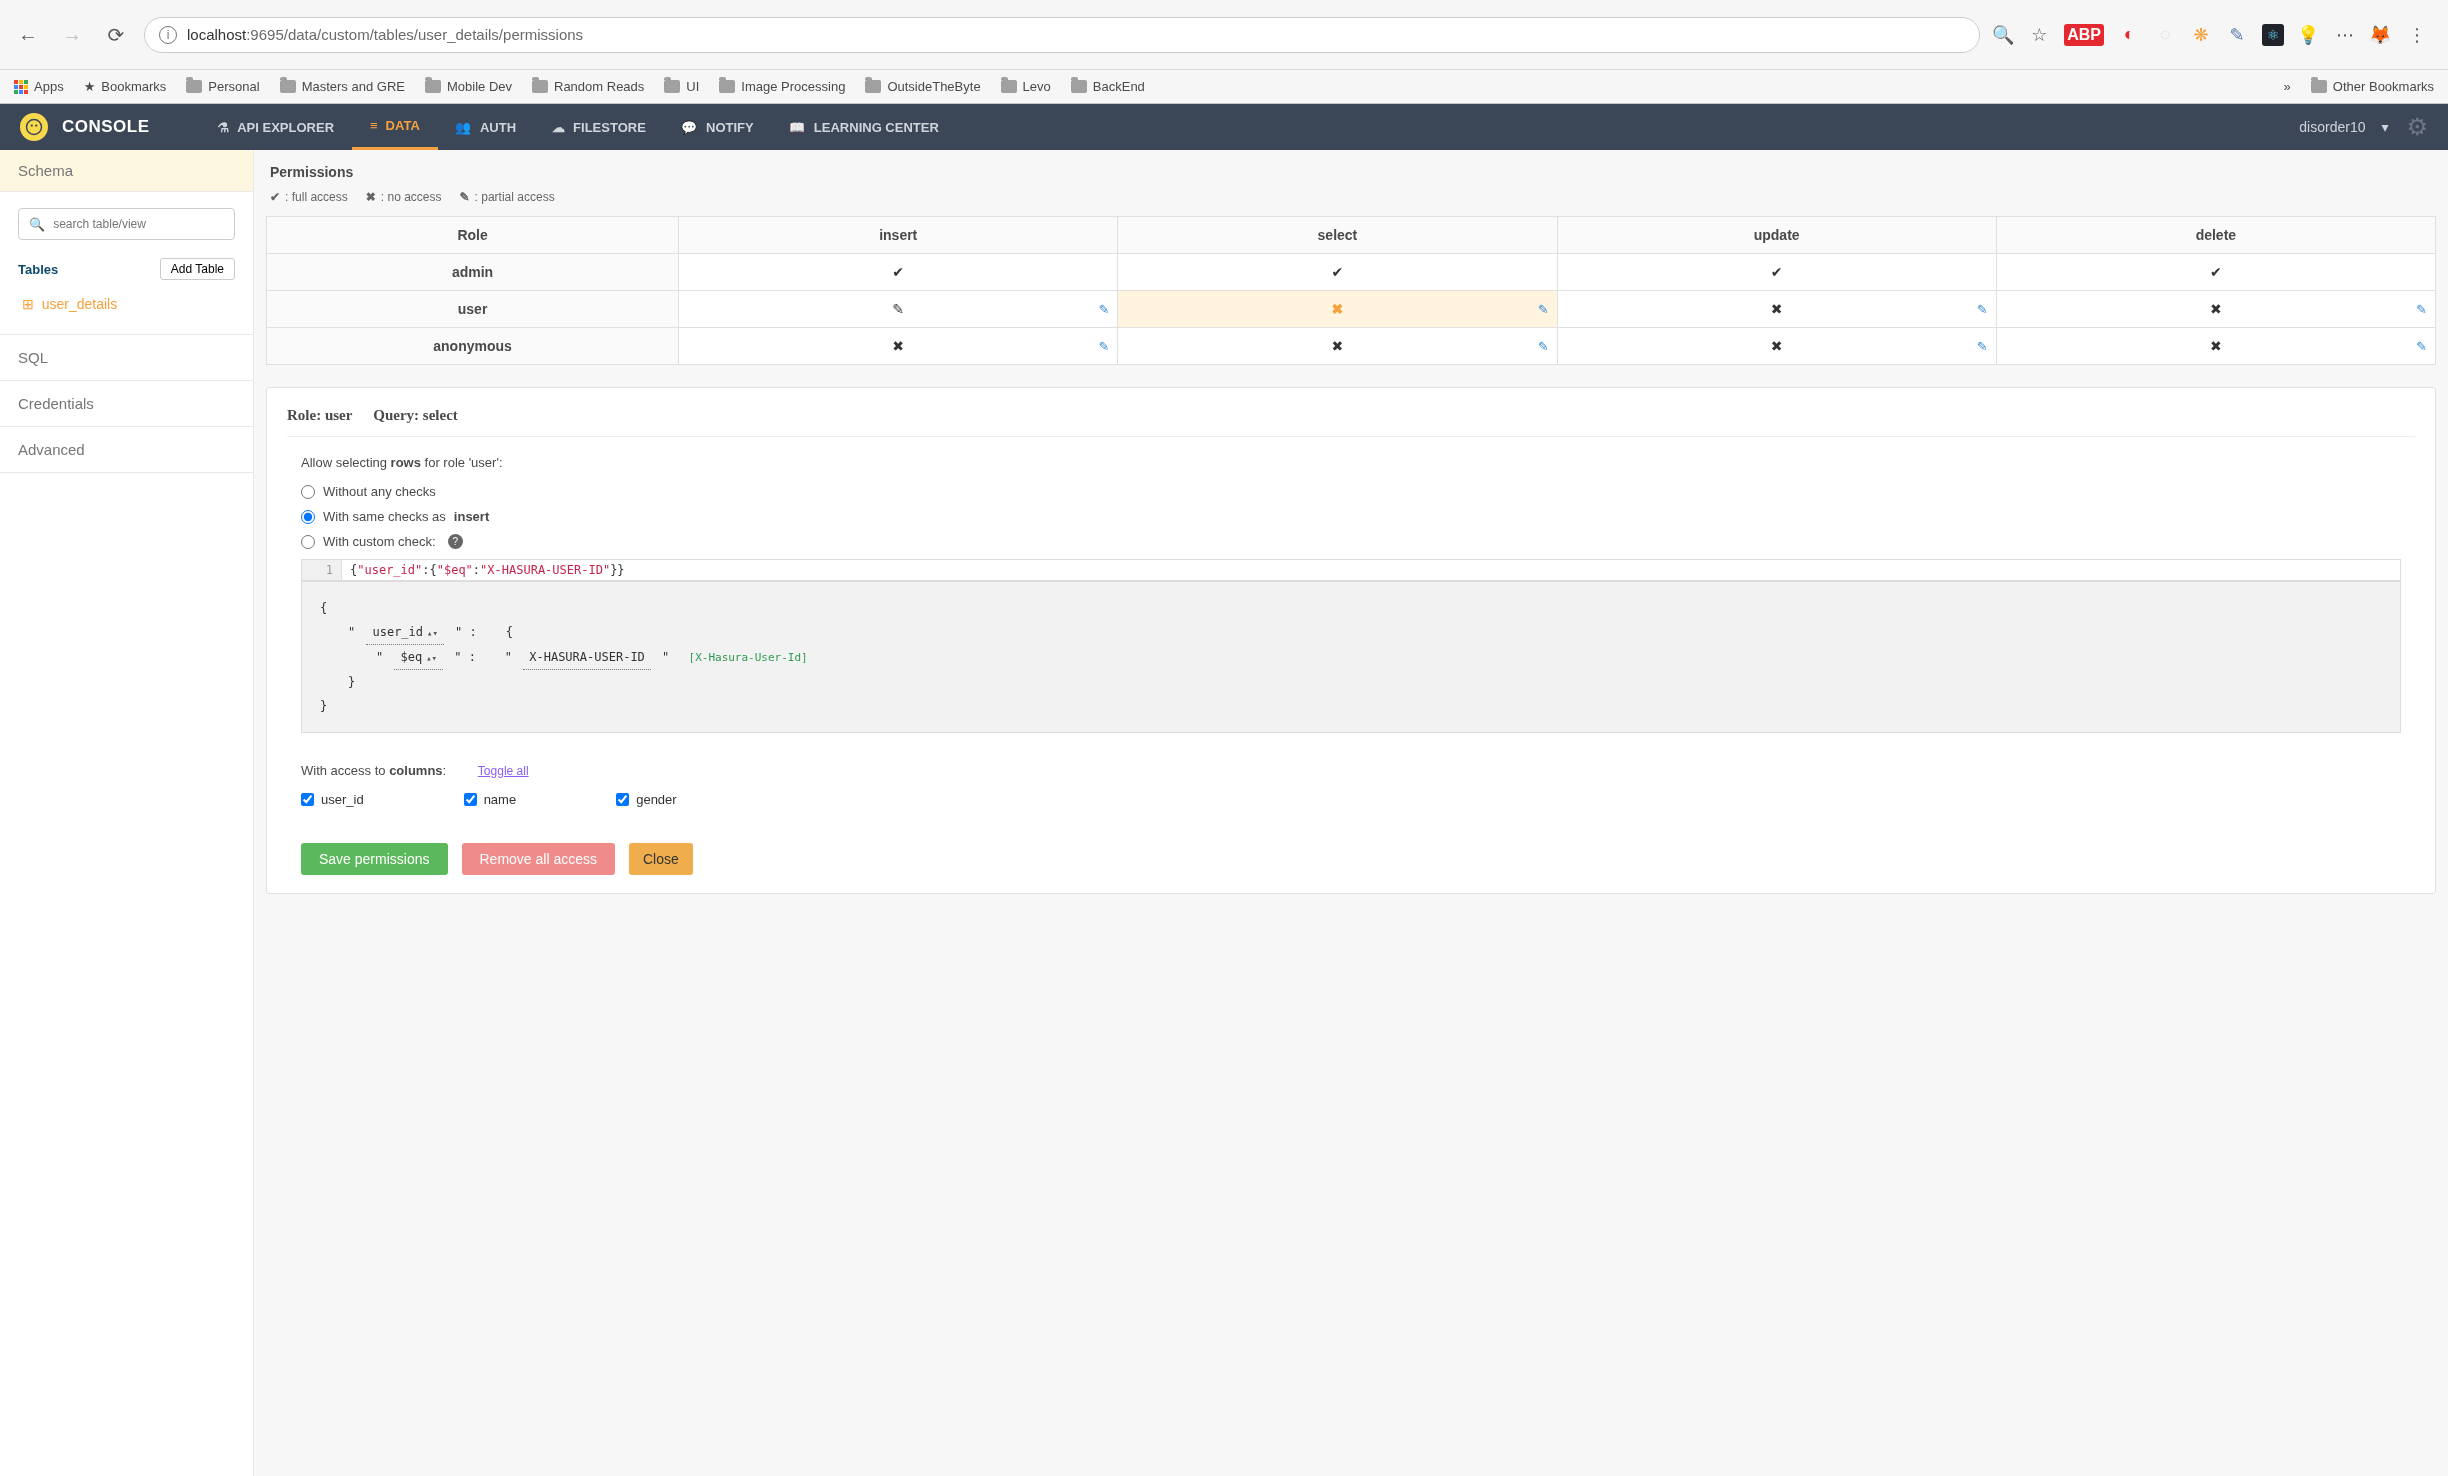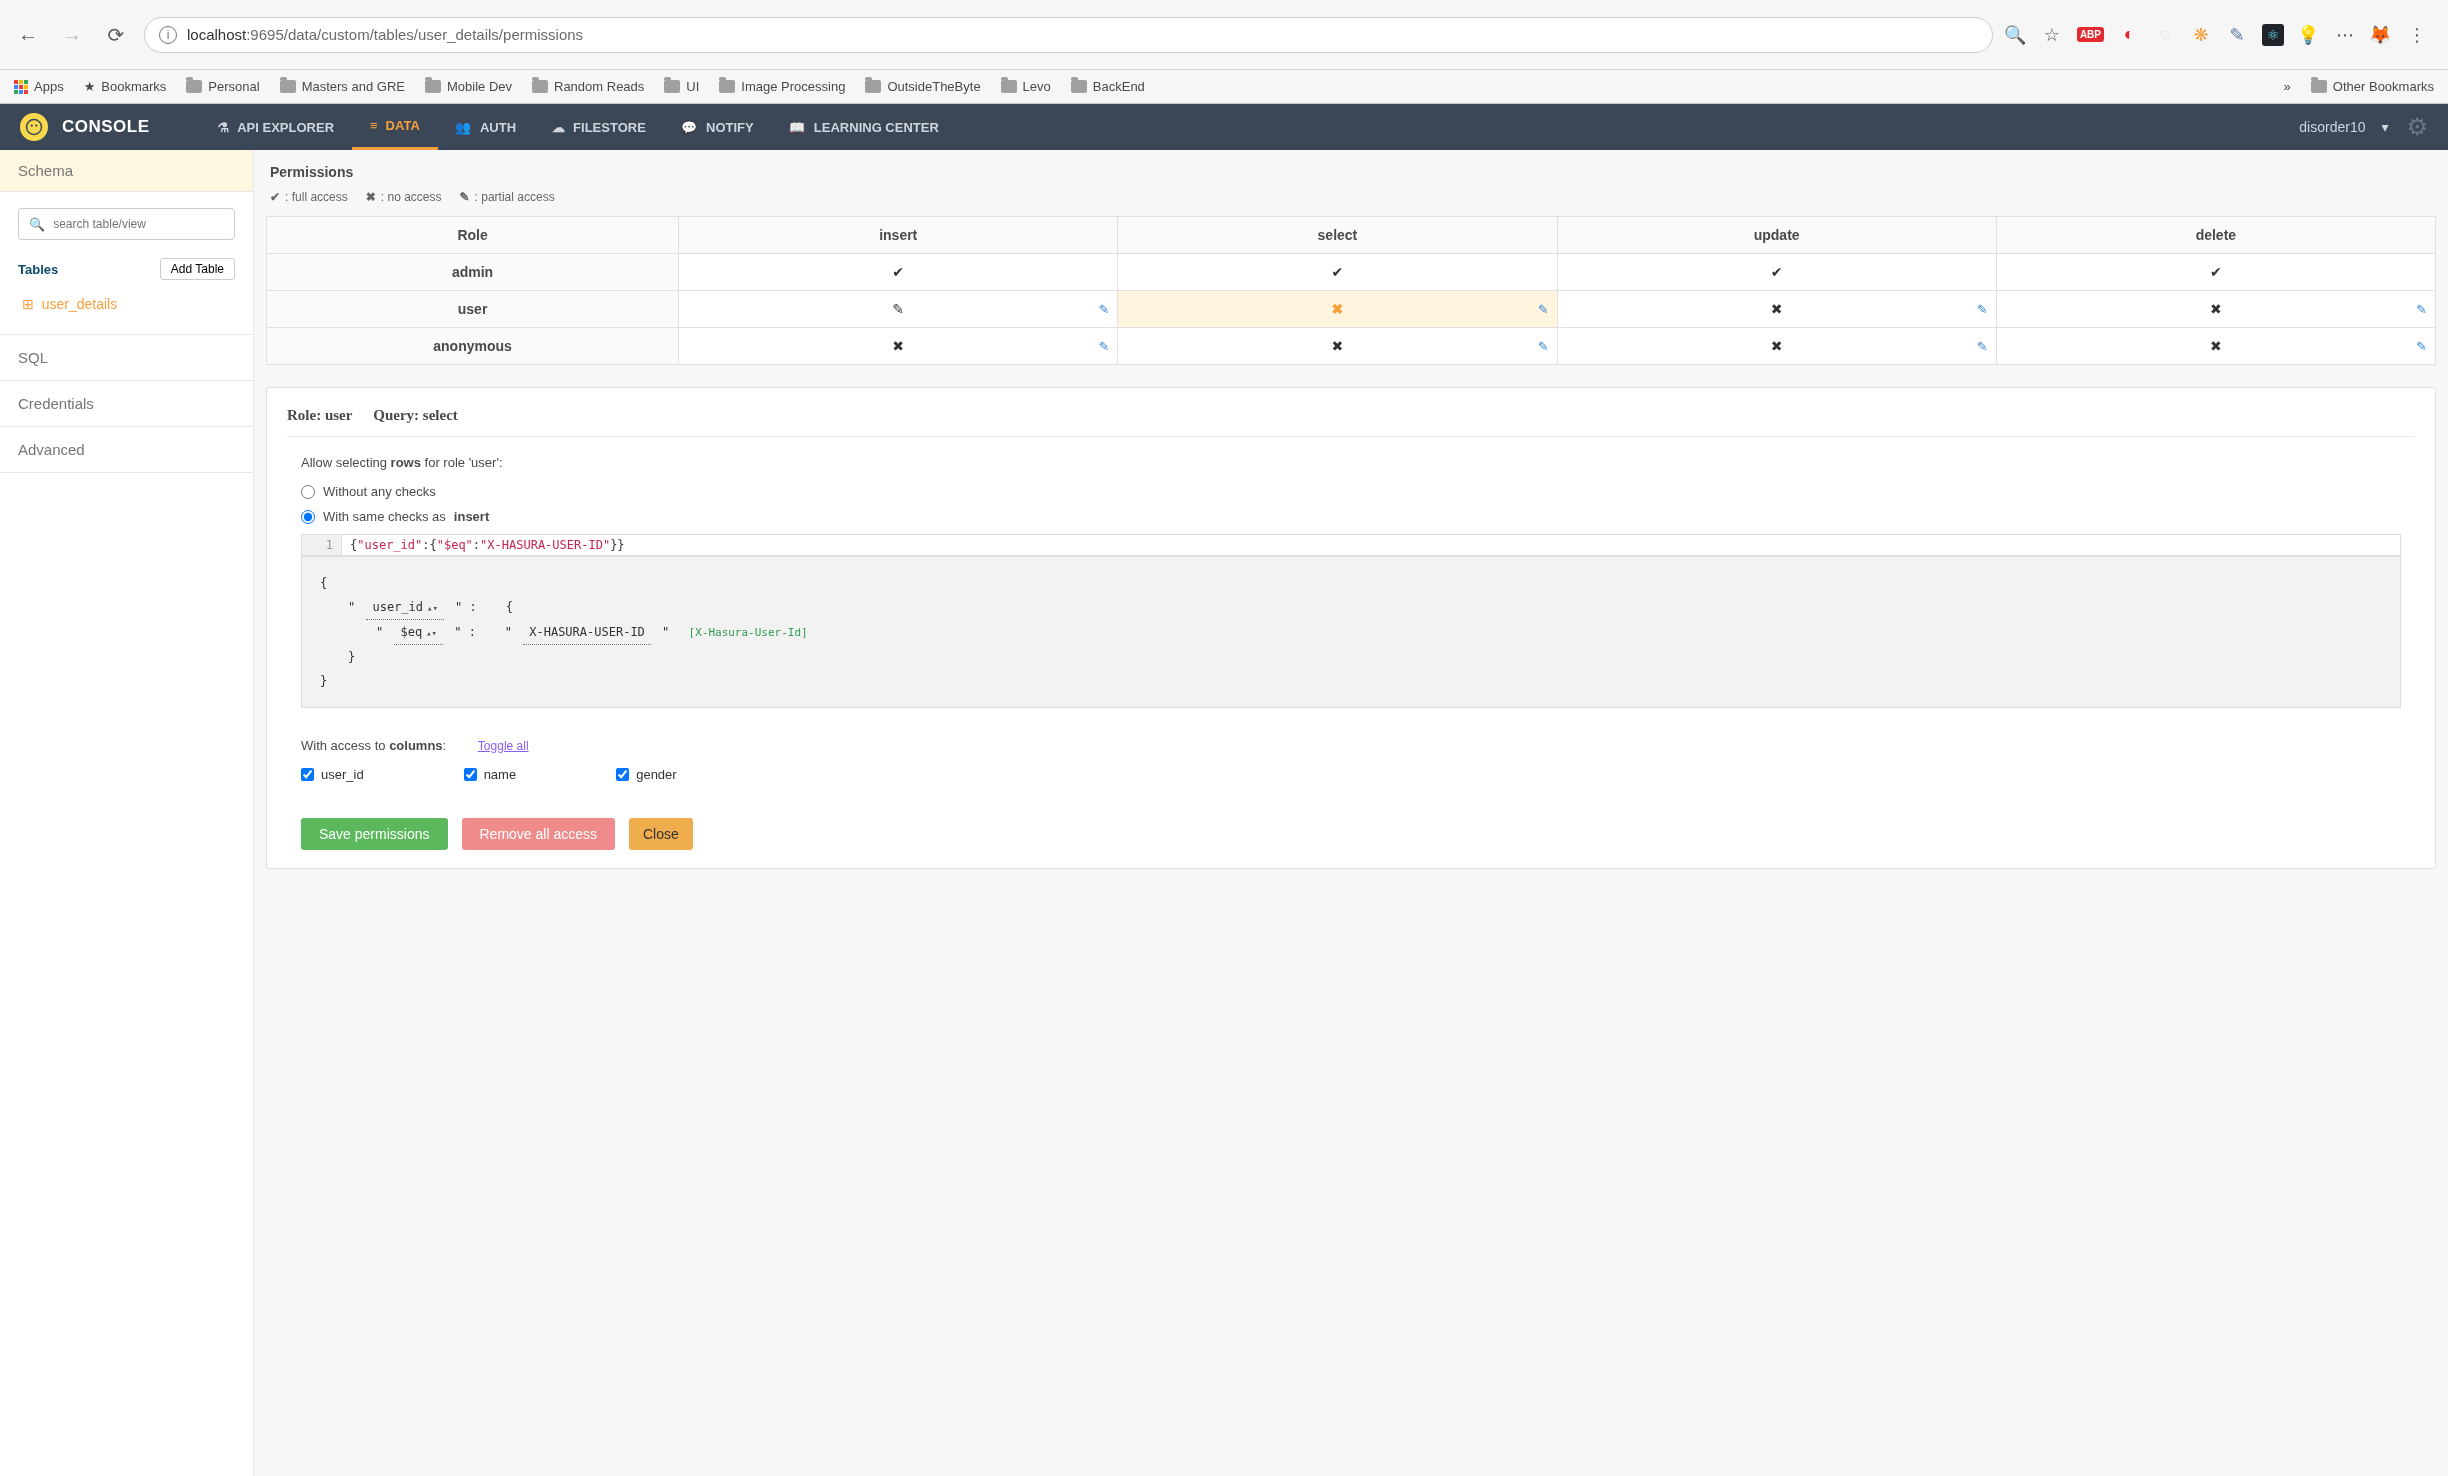--- a/index.html
+++ b/index.html
@@ -8,21 +8,21 @@
 
 .browser-chrome { height: 70px; background: #f6f6f6; border-bottom: 1px solid #d9d9d9; display: flex; align-items: center; padding: 0 12px; gap: 12px; }
 .nav-btn { width: 32px; height: 32px; display: flex; align-items: center; justify-content: center; color: #5a5a5a; font-size: 20px; cursor: pointer; }
 .nav-btn.disabled { color: #bdbdbd; }
 .url-bar { flex: 1; height: 36px; border: 1px solid #ccc; border-radius: 18px; display: flex; align-items: center; padding: 0 14px; background: #fff; font-size: 15px; color: #6a6a6a; }
 .url-bar .url-host { color: #333; }
 .url-bar .url-path { color: #6a6a6a; }
 .info-icon { width: 18px; height: 18px; border: 1.5px solid #777; border-radius: 50%; display: inline-flex; align-items: center; justify-content: center; font-size: 12px; margin-right: 10px; color: #777; font-style: normal; }
 .chrome-right { display: flex; align-items: center; gap: 14px; padding-right: 8px; }
 .chrome-icon { width: 22px; height: 22px; display: flex; align-items: center; justify-content: center; font-size: 18px; color: #5a5a5a; }
-.chrome-icon.abp { background: #e3292f; color: #fff; font-size: 10px; font-weight: bold; border-radius: 3px; padding: 2px 3px; width: auto; height: auto; }
+.chrome-icon.abp { background: #e3292f; color: #fff; font-size: 16px; font-weight: bold; border-radius: 3px; padding: 2px 3px; width: auto; height: auto; }
 
 
 .bookmarks-bar { height: 34px; background: #f6f6f6; border-bottom: 1px solid #c7c7c7; display: flex; align-items: center; padding: 0 14px; gap: 20px; font-size: 13px; }
 .bookmark-item { display: flex; align-items: center; gap: 6px; color: #4a4a4a; cursor: pointer; }
 .folder-icon { width: 16px; height: 13px; background: #a0a0a0; border-radius: 2px; position: relative; }
 .folder-icon::before { content: ''; position: absolute; top: -3px; left: 0; width: 7px; height: 3px; background: #a0a0a0; border-radius: 2px 2px 0 0; }
 .bookmarks-bar .spacer { flex: 1; }
 
 
 .app-nav { height: 46px; background: #3b4656; display: flex; align-items: center; padding: 0 20px; color: #fff; font-size: 14px; }
@@ -315,20 +315,25 @@
         </div>
         <label class="radio-row">
           <input type="radio" name="check" style="">
           <span>Without any checks</span>
         </label>
         <label class="radio-row">
           <input type="radio" name="check" checked="" style="">
           <span>With same checks as </span>
             <b>insert</b>
         </label>
+        <label class="radio-row">
+          <input type="radio" name="check" style="">
+          <span>With custom check:</span>
+          <span class="help-circle">?</span>
+        </label>
 
         <div class="code-editor">
           <div class="code-line">
             <div class="code-gutter">1</div>
             <div class="code-text"><span>{</span><span class="str">"user_id"</span><span>:{</span><span class="str">"$eq"</span><span>:</span><span class="str">"X-HASURA-USER-ID"</span><span>}}</span></div>
           </div>
         </div>
 
         <div class="json-builder">
           <div>{</div>

